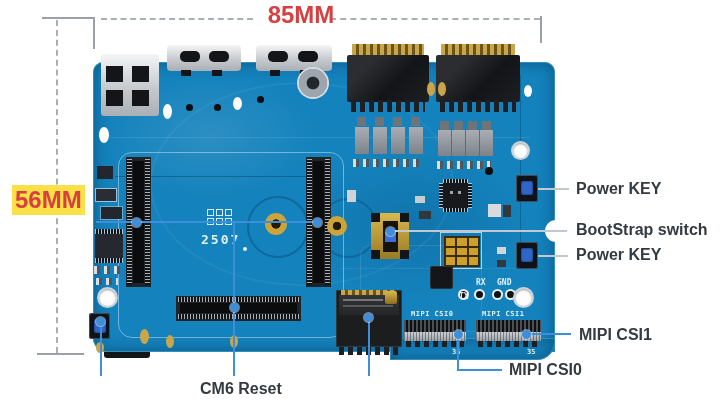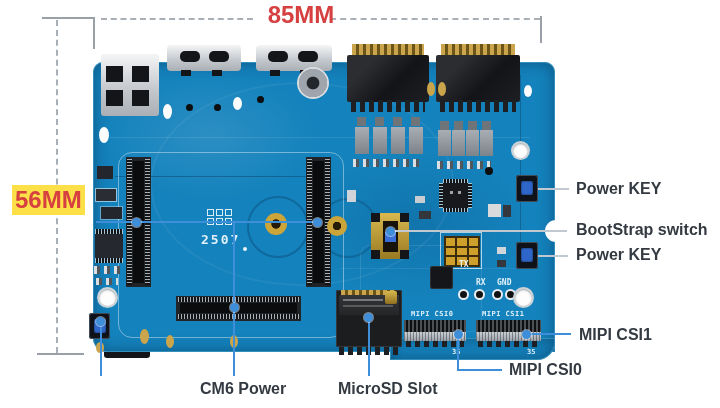--- a/index.html
+++ b/index.html
@@ -185,21 +185,21 @@
       <i></i>
       <i></i>
       <i></i>
       <i></i>
       <i></i>
       <i></i>
   </div>
 
   <div class="part" style="left:430px;top:266px;width:23px;height:23px;background:#141619;border-radius:3px;box-shadow:inset 0 0 0 1px #2c3035"></div>
 
-  <div class="silk" style="left:459px;top:260px;font-size:8px;font-weight:bold">TX</div>
+  <div class="silk" style="left:459px;top:292px;font-size:8px;font-weight:bold">TX</div>
   <div class="silk" style="left:476px;top:278px;font-size:8px;font-weight:bold">RX</div>
   <div class="silk" style="left:497px;top:278px;font-size:8px;font-weight:bold">GND</div>
   <div class="part" style="left:460px;top:291px;width:7px;height:7px;border-radius:50%;background:#101214;box-shadow:0 0 0 2px #e8edf1"></div>
   <div class="part" style="left:476px;top:291px;width:7px;height:7px;border-radius:50%;background:#101214;box-shadow:0 0 0 2px #e8edf1"></div>
   <div class="part" style="left:494px;top:291px;width:7px;height:7px;border-radius:50%;background:#101214;box-shadow:0 0 0 2px #e8edf1"></div>
   <div class="part" style="left:507px;top:291px;width:7px;height:7px;border-radius:50%;background:#101214;box-shadow:0 0 0 2px #e8edf1"></div>
 
   <div class="part" style="left:97px;top:166px;width:16px;height:13px;background:#23262c"></div>
   <div class="part" style="left:96px;top:189px;width:20px;height:12px;background:#2a2e34;box-shadow:0 0 0 1px rgba(255,255,255,.55)"></div>
   <div class="part" style="left:101px;top:207px;width:21px;height:12px;background:#23262c;box-shadow:0 0 0 1px rgba(255,255,255,.35)"></div>
@@ -284,16 +284,15 @@
   <div class="dot" style="left:364px;top:313px"></div>
   <div class="dot" style="left:454px;top:330px"></div>
   <div class="dot" style="left:522px;top:330px"></div>
   <div class="dot" style="left:386px;top:227px"></div>
 
   <div class="lbl" style="left:576px;top:180px">Power KEY</div>
   <div class="lbl" style="left:576px;top:221px">BootStrap switch</div>
   <div class="lbl" style="left:576px;top:246px">Power KEY</div>
   <div class="lbl" style="left:579px;top:326px">MIPI CSI1</div>
   <div class="lbl" style="left:509px;top:361px">MIPI CSI0</div>
-  <div class="lbl" style="left:200px;top:380px">CM6 Power</div>
-  <div class="lbl" style="left:338px;top:380px">MicroSD Slot</div>
+  <div class="lbl" style="left:200px;top:380px">CM6 Reset</div>
 
 </div>
 
 </body></html>

